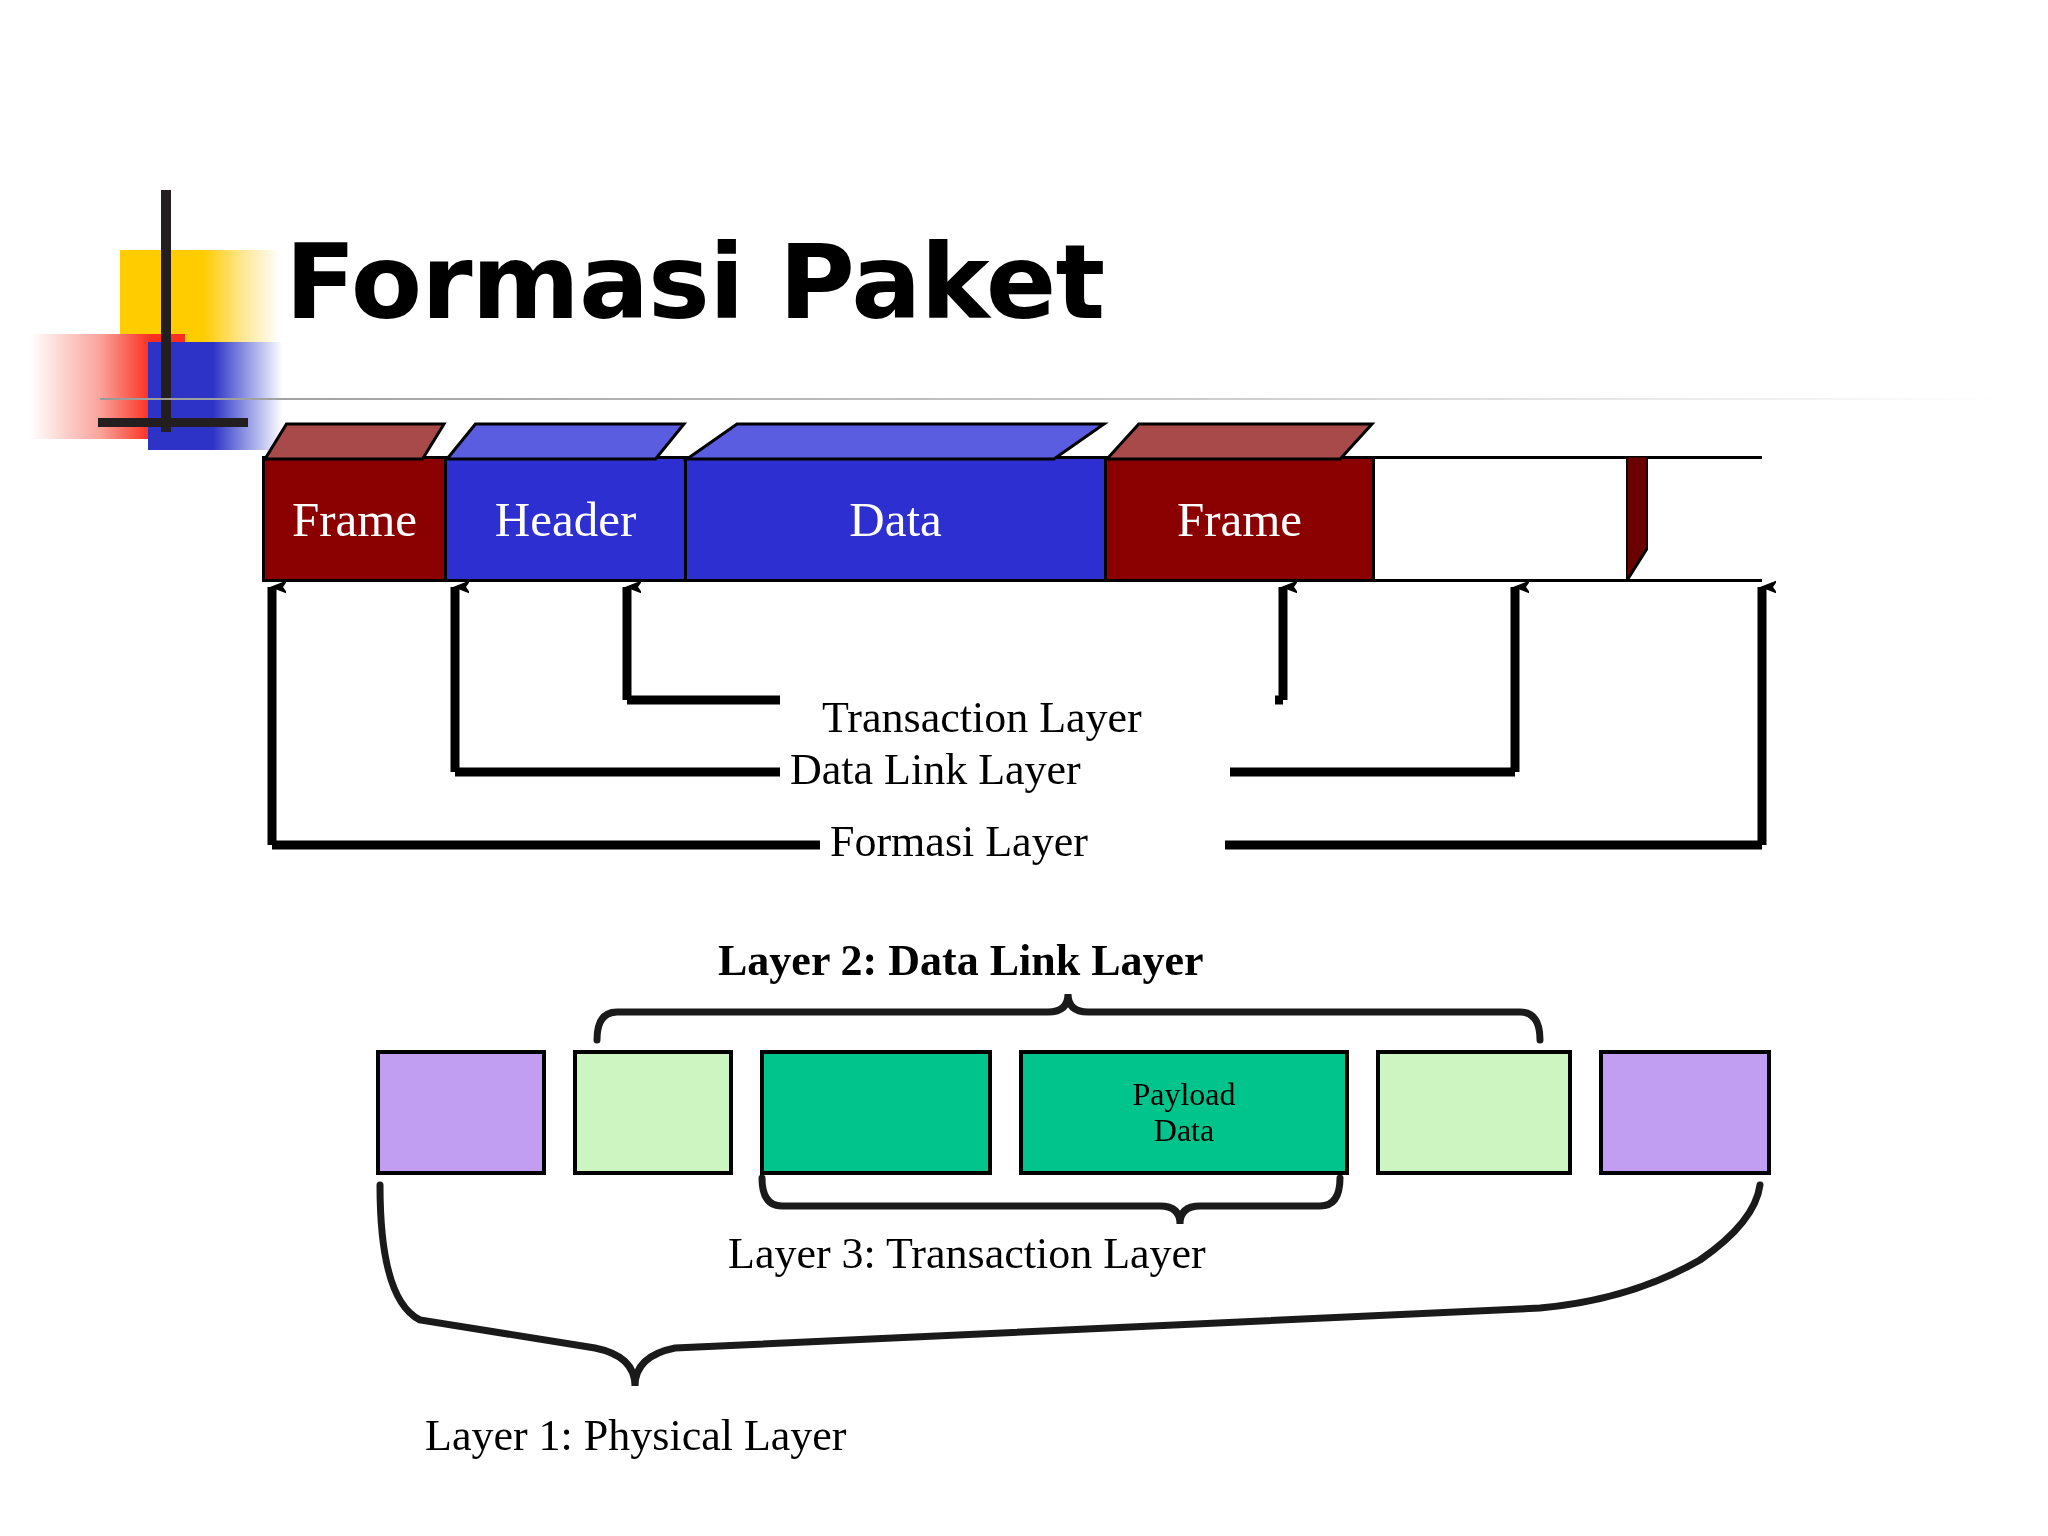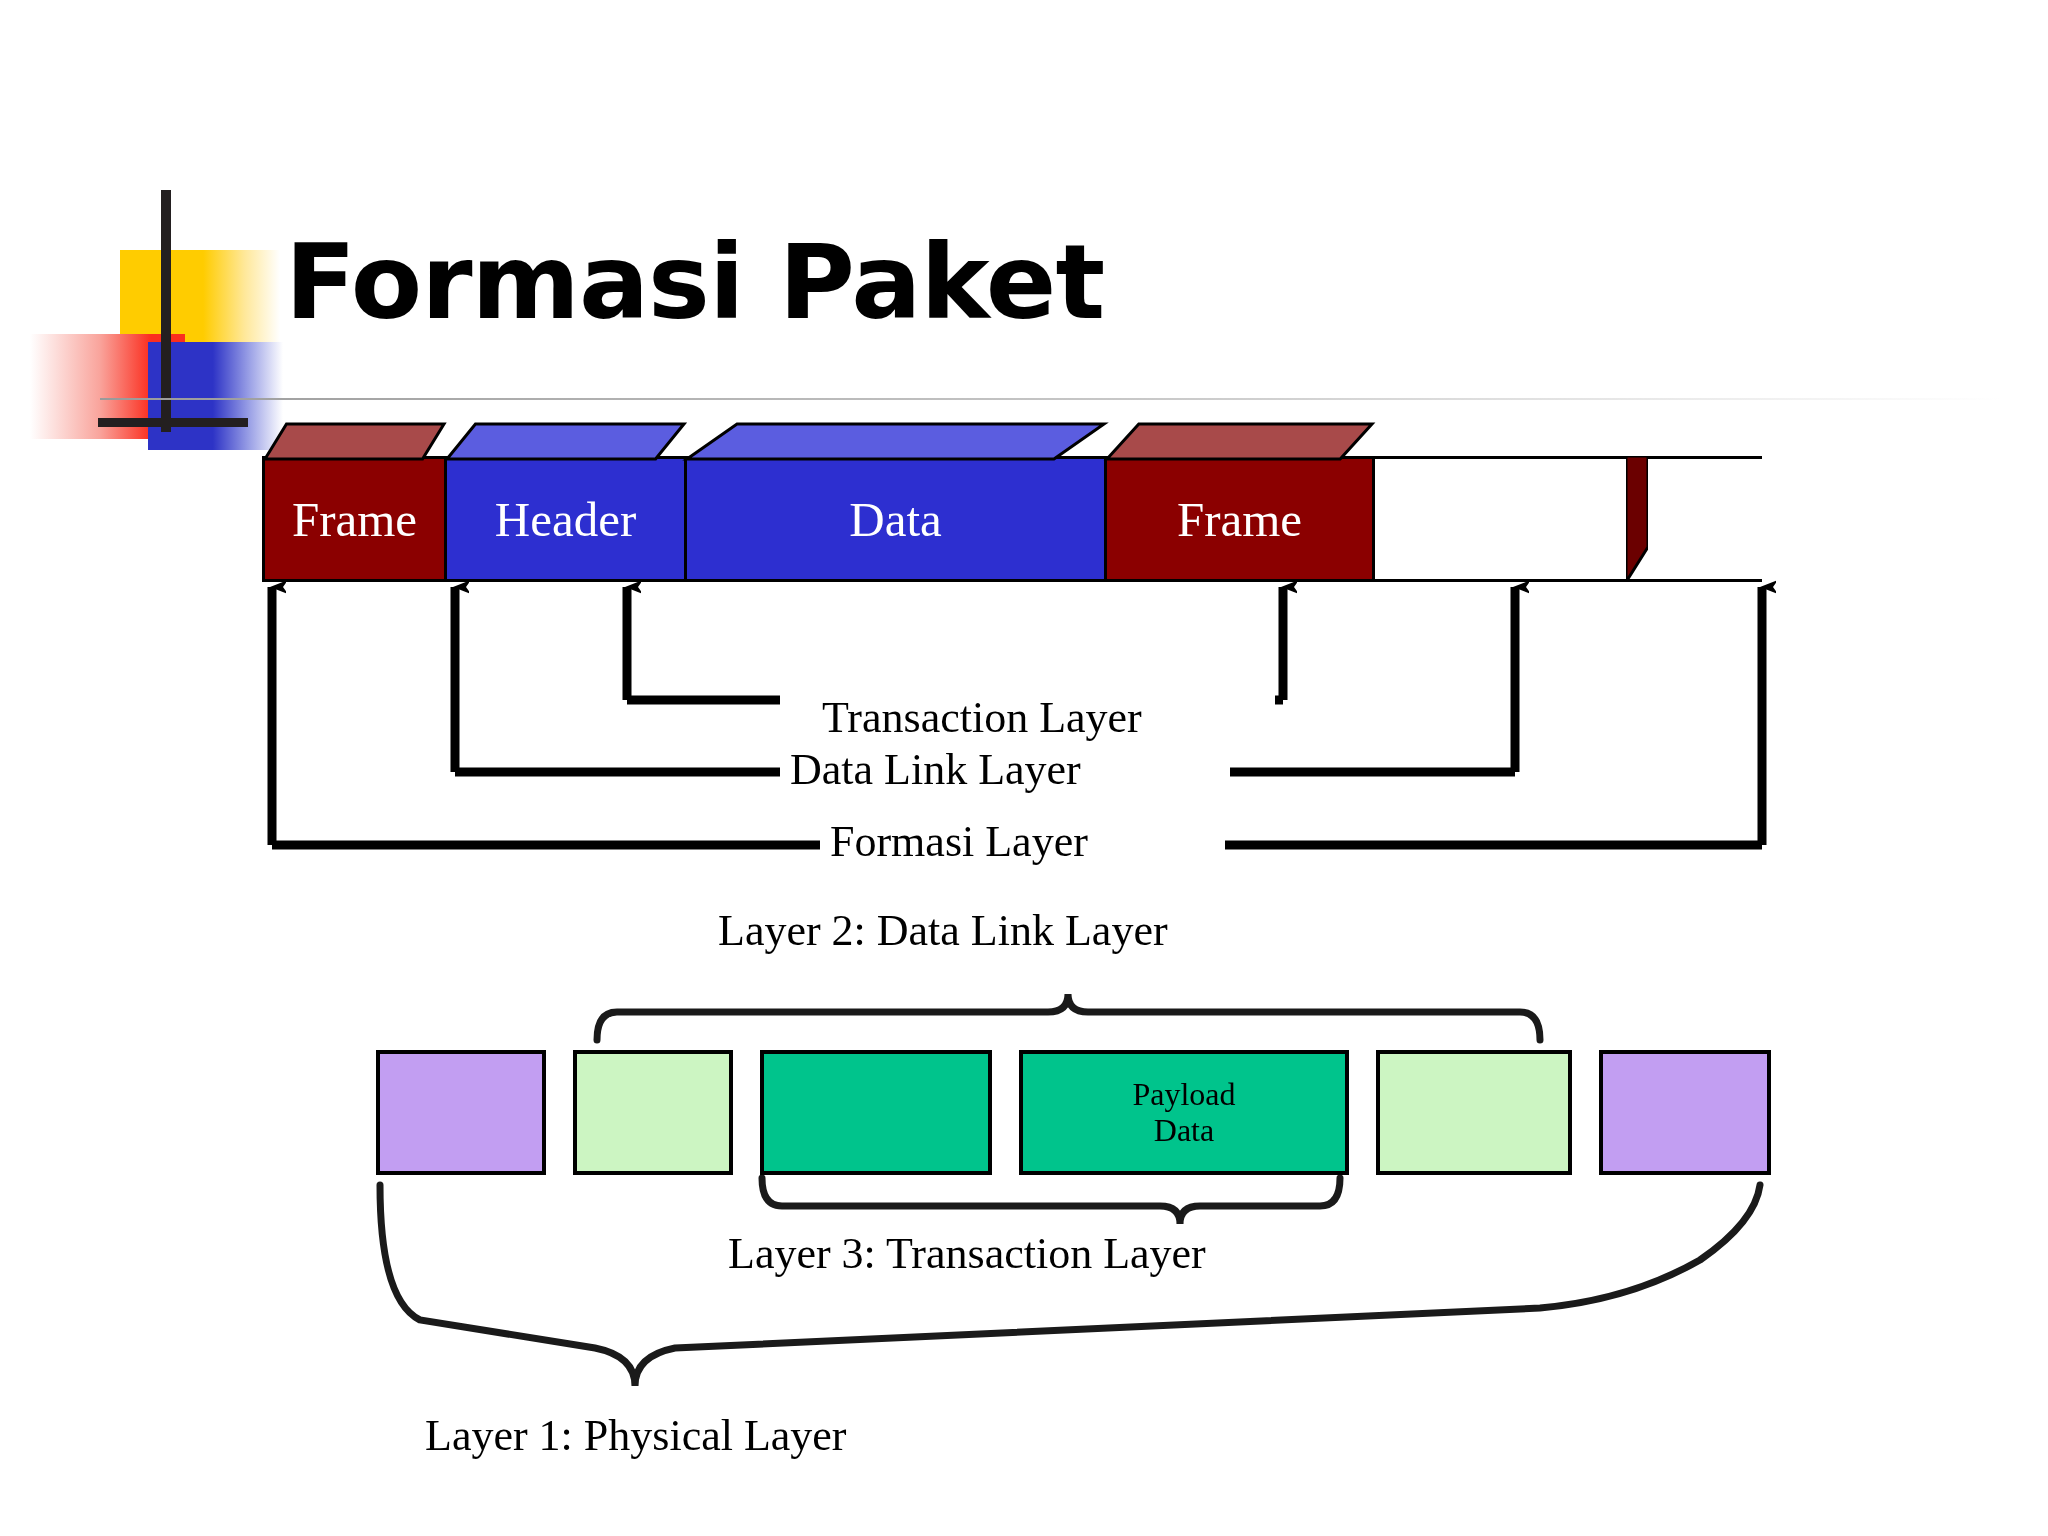--- a/index.html
+++ b/index.html
@@ -145,21 +145,21 @@
   .layer-label.l-physical    { left: 830px; top: 816px; }
 
   .caption {
     position: absolute;
     font-family: "Liberation Serif", serif;
     font-size: 44px;
     font-weight: bold;
     color: #000000;
     white-space: nowrap;
   }
-  .cap-l2 { left: 718px; top: 905px; font-weight: normal; text-align: center; }
+  .cap-l2 { left: 718px; top: 935px; font-weight: bold; text-align: center; }
   .cap-l3 { left: 728px; top: 1228px; font-weight: normal; }
   .cap-l1 { left: 425px; top: 1410px; font-weight: normal; }
 
   
   .boxes {
     position: absolute;
     left: 376px;
     top: 1050px;
     height: 125px;
     display: flex;

